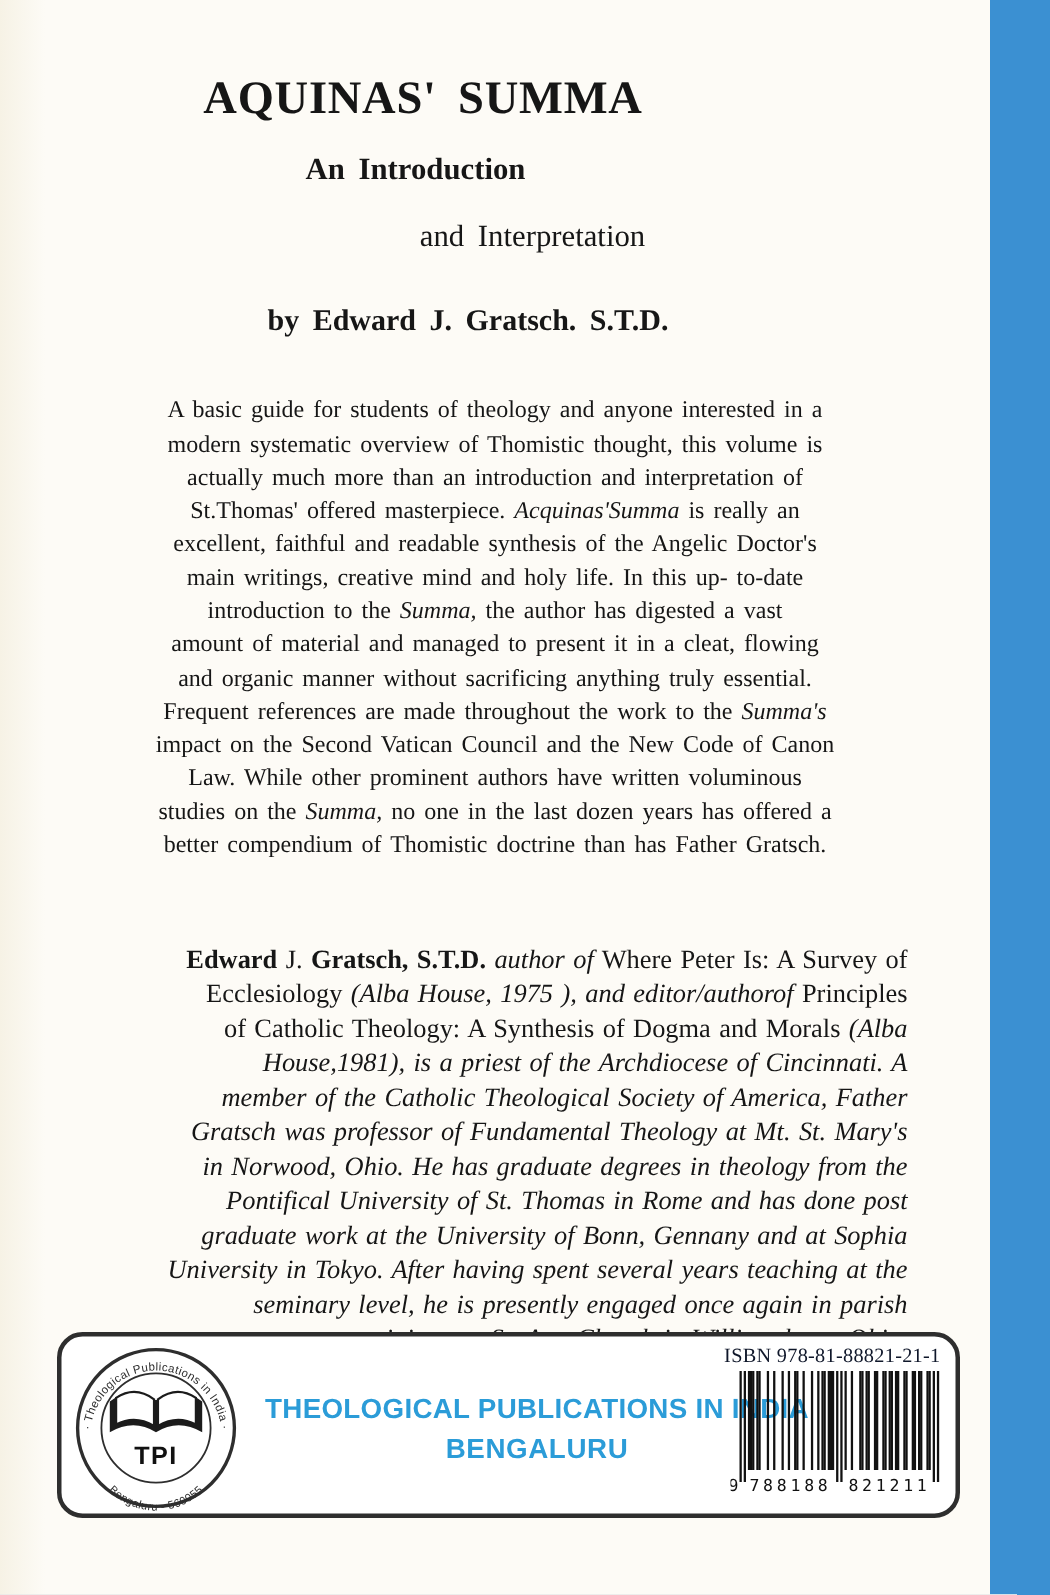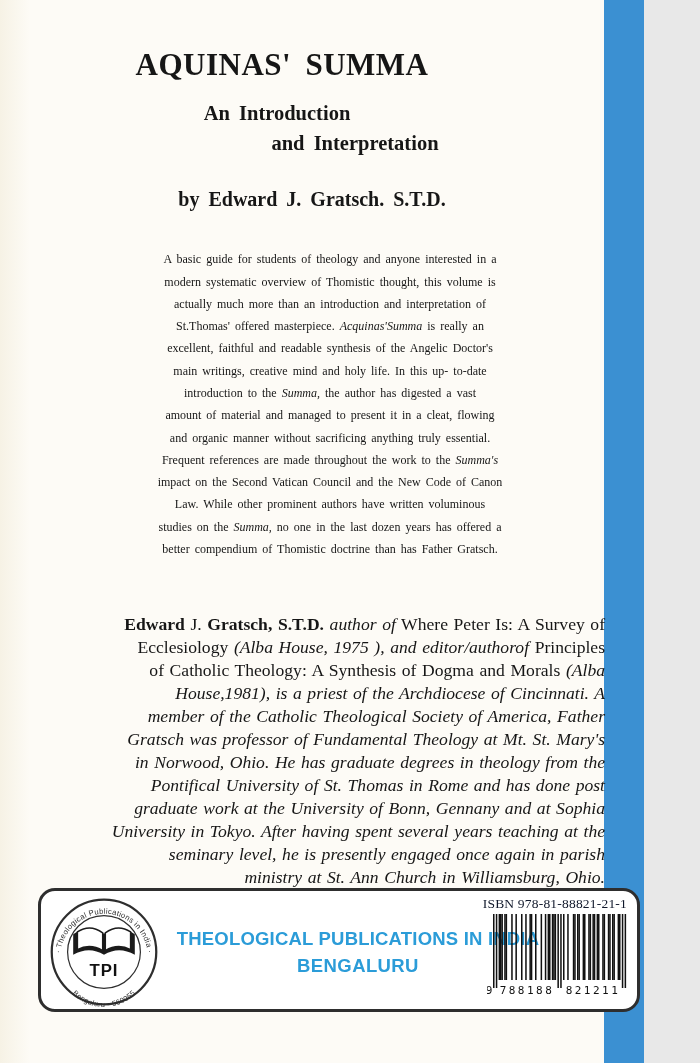--- a/index.html
+++ b/index.html
@@ -1,34 +1,34 @@
 <!DOCTYPE html>
 <html><head>
 <meta charset="utf-8">
 <style>
   html,body{margin:0;padding:0;background:#e8e8e8;}
   .cover{
-    position:relative; width:644px; height:1063px; overflow:hidden;
+    position:relative; width:700px; height:1063px; overflow:hidden;
     background:linear-gradient(90deg,#f6f2e5 0,#fdfbf6 30px,#fdfbf6 100%);
     font-family:"Liberation Serif",serif; color:#161616;
   }
   .spine-strip{position:absolute;top:0;right:0;width:40px;height:100%;background:#3B90D2;}
   .content{position:absolute;left:0;top:0;width:660px;}
 
   .book-title{margin:0;padding-top:48px;font-size:31px;font-weight:bold;
     text-align:center;transform:translateX(-48px);letter-spacing:.5px;word-spacing:6px;line-height:1.1;}
   .subtitle-1{margin-top:20px;font-size:20.5px;font-weight:bold;text-align:center;
     transform:translateX(-53px);word-spacing:4px;line-height:1.15;}
-  .subtitle-2{margin-top:6px;font-size:20.5px;font-weight:bold;text-align:center;
+  .subtitle-2{margin-top:21px;font-size:20.5px;font-weight:normal;text-align:center;
     transform:translateX(25px);word-spacing:4px;line-height:1.15;}
   .byline{margin-top:33px;font-size:20px;font-weight:bold;text-align:center;
     transform:translateX(-18px);word-spacing:4px;line-height:1.15;}
 
   .synopsis{margin:37px auto 0;width:588px;text-align:center;
-    font-size:12px;line-height:22.3px;word-spacing:2px;}
+    font-size:16px;line-height:22.3px;word-spacing:2px;}
   .bio{margin:53px 55px 0 40px;text-align:right;
     font-size:17.6px;line-height:23px;word-spacing:1.2px;}
   .tline{white-space:nowrap;}
   .s-i{font-style:italic;}
   .s-b{font-weight:bold;}
 
   .publisher-panel{
     position:absolute;left:38px;top:888px;width:602px;height:124px;box-sizing:border-box;
     background:#ffffff;border:3px solid #2e2e2e;border-radius:17px;
   }

